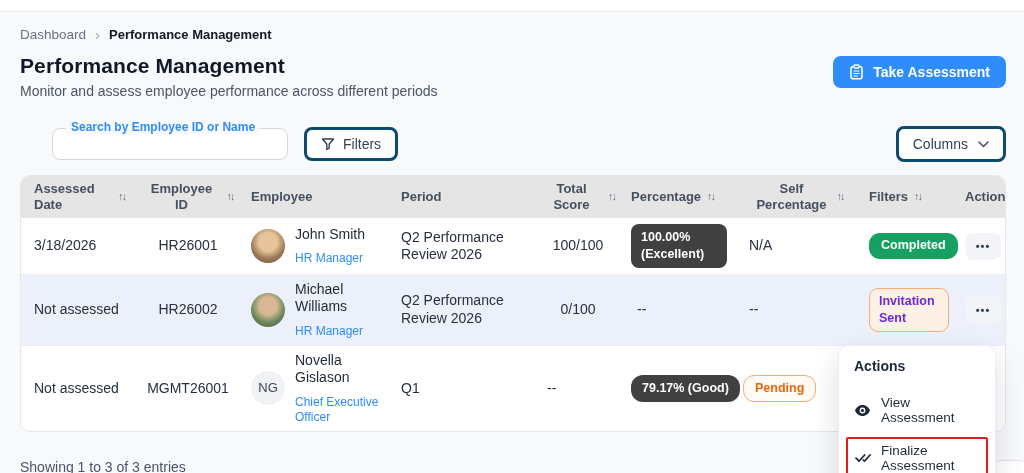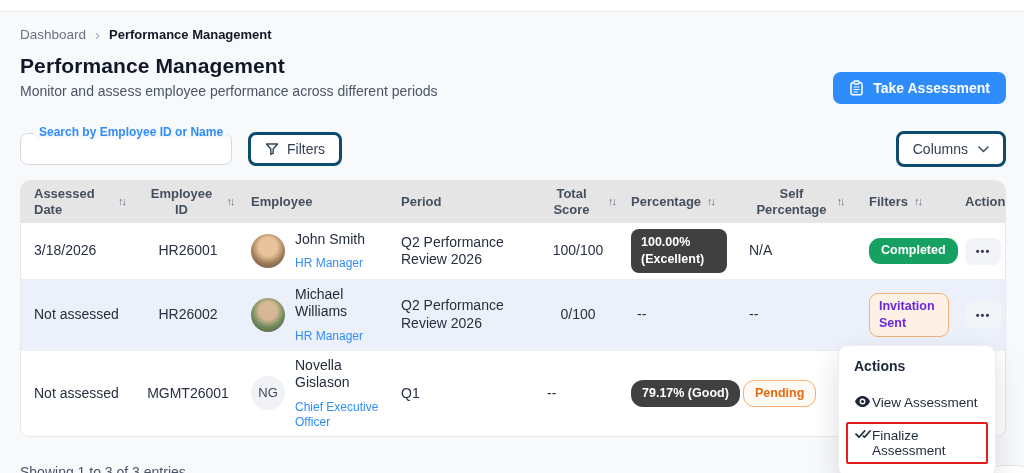--- a/index.html
+++ b/index.html
@@ -18,28 +18,28 @@
   .breadcrumb { margin-top:15px; display:flex; align-items:center; gap:9px; font-size:13.5px; }
   .crumb-muted { color:#6b7280; }
   .crumb-sep { color:#9aa3b2; font-size:15px; line-height:1; }
   .crumb-current { color:#111827; font-weight:700; font-size:13px; }
 
   
   .header-row { margin-top:12px; display:flex; align-items:flex-start; justify-content:space-between; }
   .page-title { font-size:21px; font-weight:700; color:#101828; letter-spacing:.1px; }
   .page-subtitle { margin-top:5px; font-size:14px; color:#4b5565; }
   .btn-primary {
-    margin-top:18px; display:flex; align-items:center; gap:9px;
+    margin-top:2px; display:flex; align-items:center; gap:9px;
     background:#2e8dfb; color:#fff; border:none; border-radius:8px;
     padding:8px 16px; font-size:14px; font-weight:700; font-family:inherit; cursor:pointer;
   }
 
   
   .toolbar { margin-top:27px; display:flex; align-items:center; }
-  .search-wrap { position:relative; width:212px; }
+  .search-wrap { position:relative; width:236px;margin-left:32px; }
   .search-input {
     width:100%; height:32px; border:1px solid #d4d9e0; border-radius:8px;
     background:#fff; font-family:inherit; font-size:13px; padding:0 10px; outline:none;
   }
   .float-label {
     position:absolute; top:-8px; left:14px; background:#f8f9fb; padding:0 5px;
     color:#2e8dfb; font-size:12px; font-weight:700; white-space:nowrap;
   }
   .btn-ghost {
     margin-left:16px; display:flex; align-items:center; gap:8px;
@@ -117,21 +117,21 @@
   }
 
   
   .menu {
     position:absolute; left:838px; top:345px; width:158px; z-index:5;
     background:#fff; border:1px solid #eceef2; border-radius:10px;
     box-shadow:0 12px 28px rgba(16,24,40,.14); padding:12px 0 12px;
   }
   .menu-title { font-size:14px; font-weight:700; color:#1d2939; padding:0 15px 4px; }
   .menu-item {
-    display:flex; align-items:flex-start; gap:1px; padding:7px 15px;
+    display:flex; align-items:center; gap:10px; padding:7px 15px;
     font-size:13.5px; font-weight:500; color:#1f2937; cursor:pointer;
   }
   .menu-item-boxed {
     margin:5px 7px 0; padding:4px 7px;
     border:2.5px solid #e01e1e; border-radius:2px;
   }
   .icon-svg { display:inline-flex; flex:0 0 auto; }
 </style>
 </head>
 <body>

